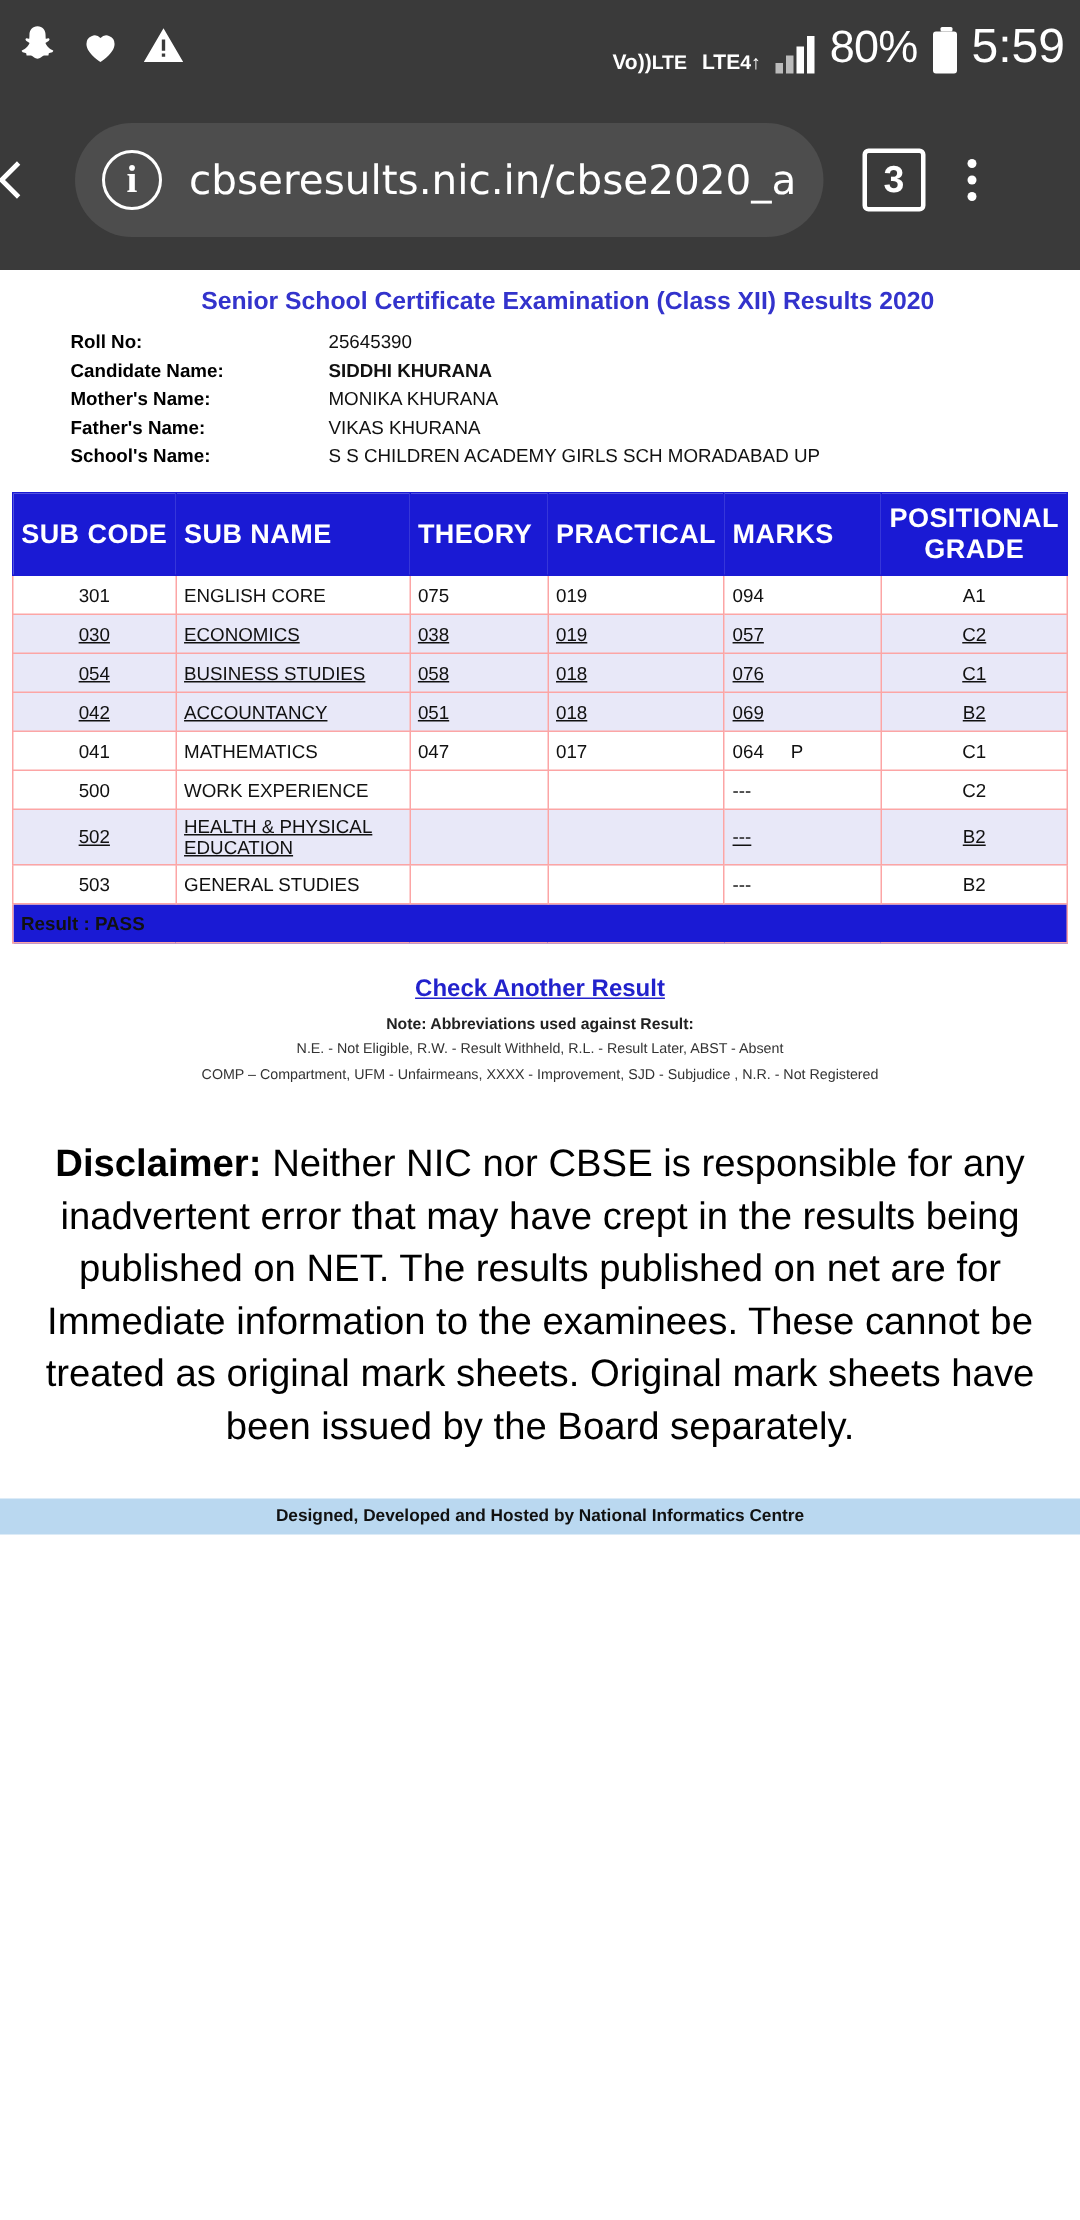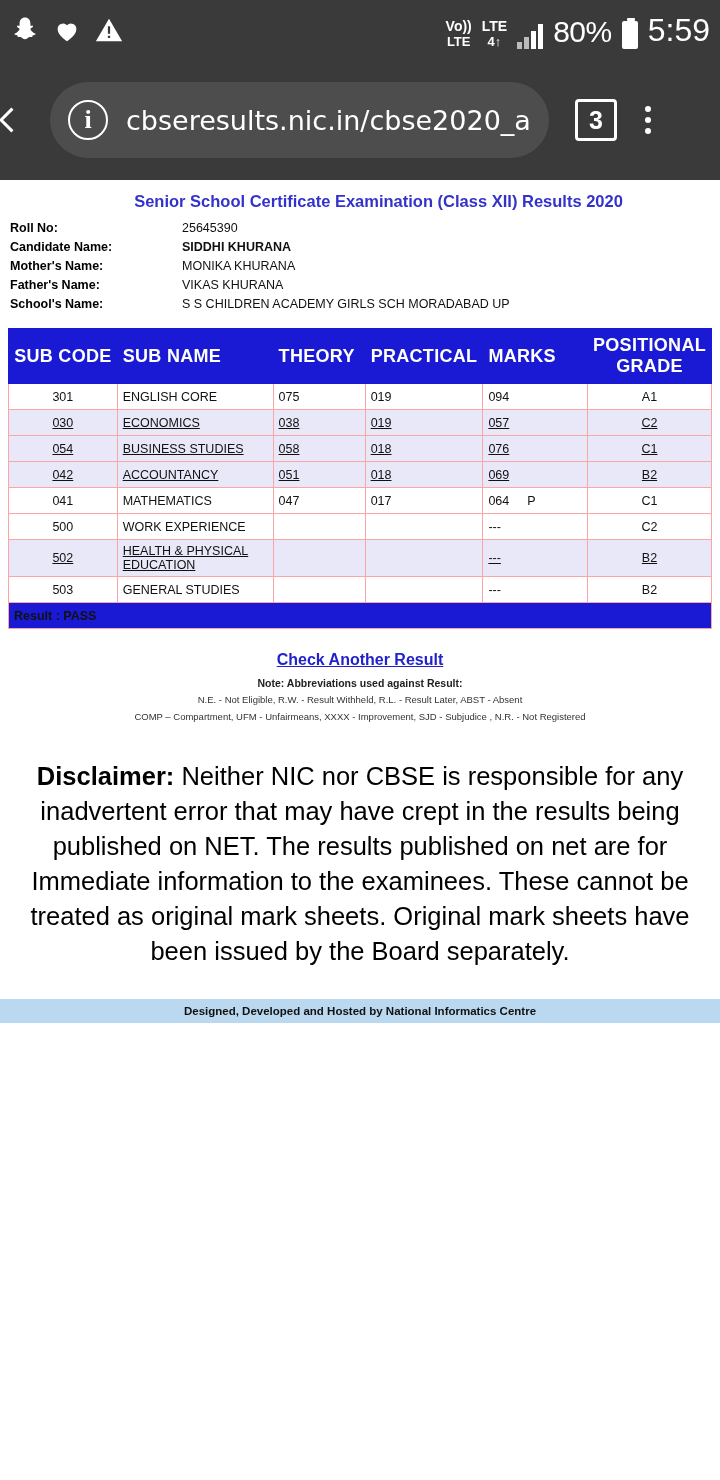--- a/index.html
+++ b/index.html
@@ -23,21 +23,20 @@
   .status-left { display: flex; align-items: center; gap: 12px; }
   .status-icon { width: 30px; height: 30px; display: block; }
   .status-right {
     margin-left: auto;
     display: flex;
     align-items: flex-end;
     gap: 10px;
   }
   .netstack {
     display: flex;
-    flex-direction: column;
     align-items: center;
     font-size: 14px;
     line-height: 15px;
     font-weight: bold;
   }
   .netstack .sub { font-size: 13px; }
   .signal { display: flex; align-items: flex-end; gap: 2px; height: 26px; }
   .signal i { width: 5px; background: #ffffff; display: block; }
   .signal i:nth-child(1) { height: 7px; background: #bbb; }
   .signal i:nth-child(2) { height: 12px; background: #bbb; }
@@ -114,21 +113,21 @@
   .result-title {
     text-align: center;
     color: #3333cc;
     font-weight: bold;
     font-size: 16.5px;
     padding: 12px 0 8px 0;
     margin-left: 37px;
   }
 
   .info-table { padding: 0 10px; }
-  .info-row { display: flex; font-size: 12.5px; line-height: 19px; }
+  .info-row { display: flex; font-size: 12.5px; line-height: 19px; margin-left: 37px; }
   .info-label { width: 172px; font-weight: bold; color: #000; }
   .info-value { color: #111; }
   .info-value.bold { font-weight: bold; }
 
   
   .marks-wrap { padding: 14px 8px 0 8px; }
   table.marks {
     width: 100%;
     border-collapse: collapse;
     font-size: 12.5px;

